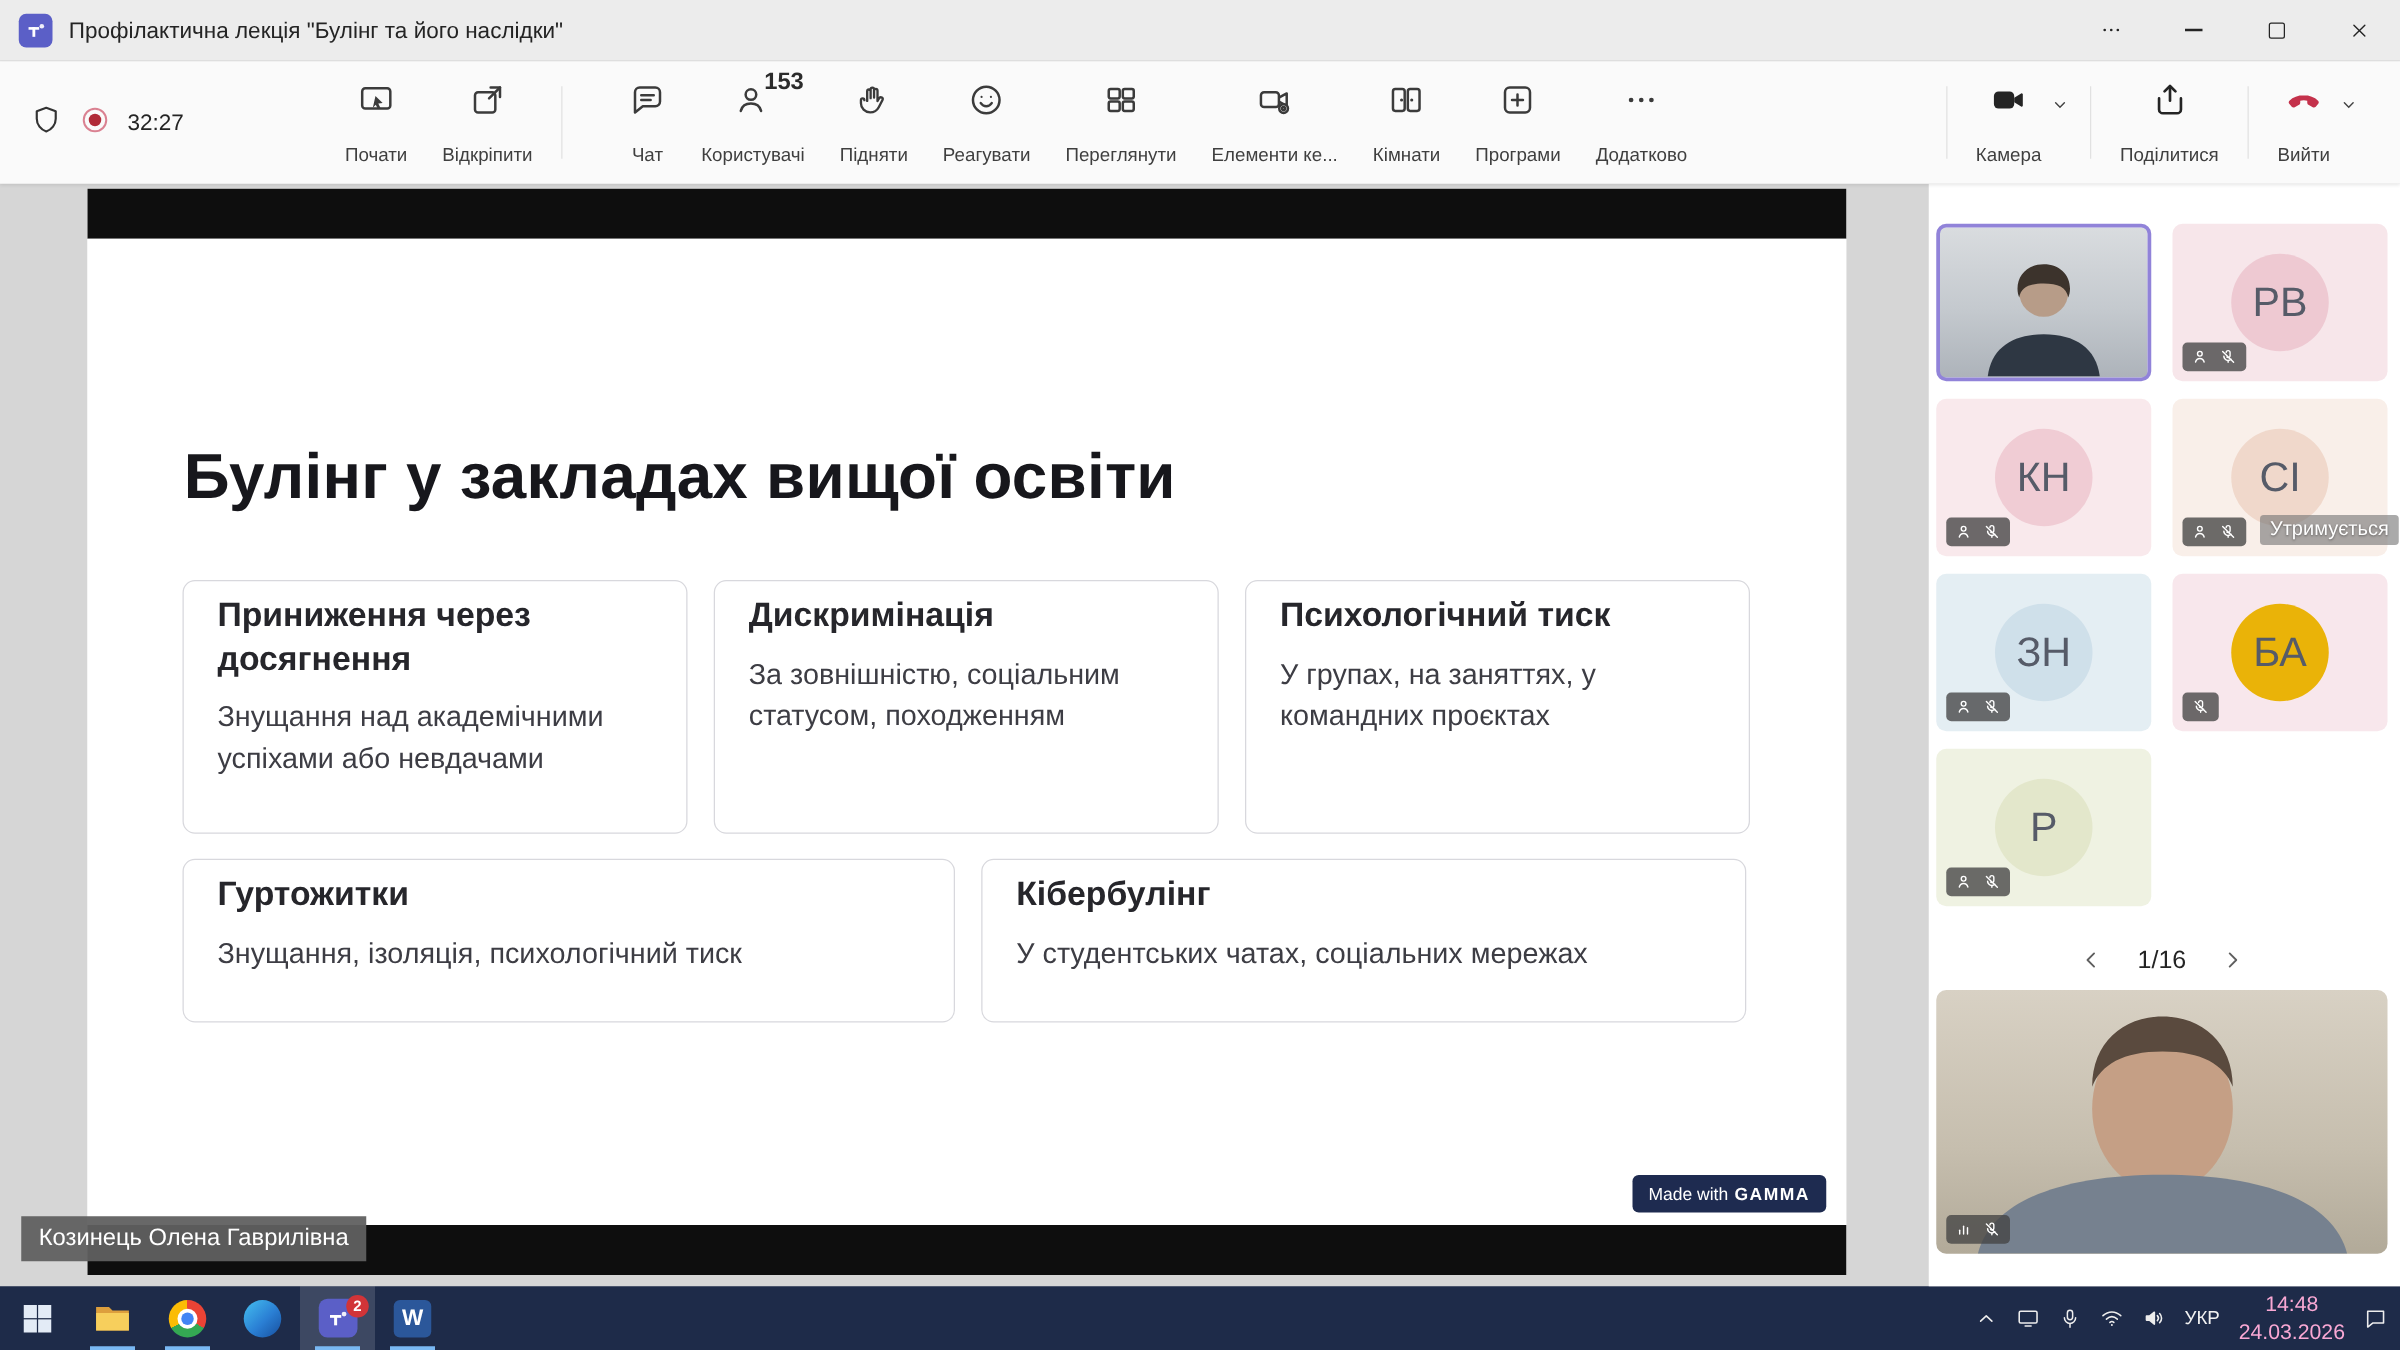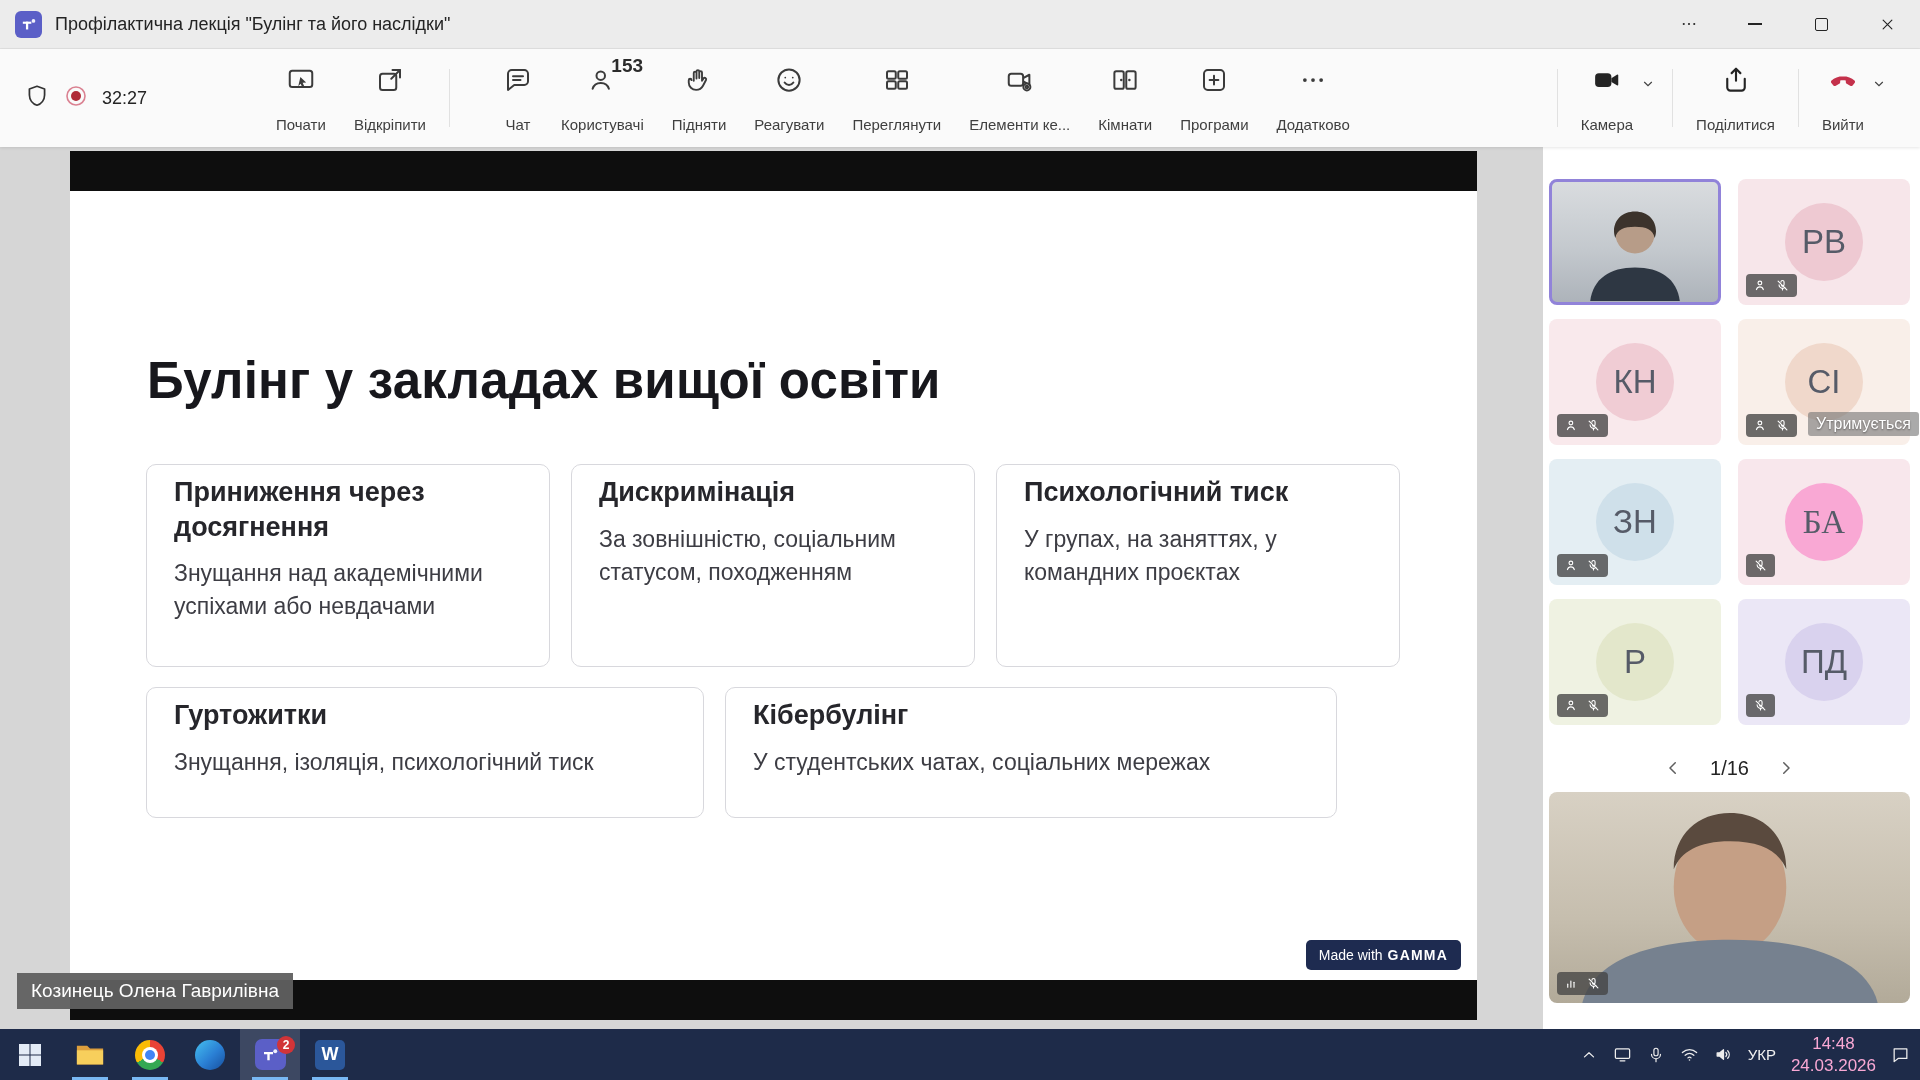--- a/index.html
+++ b/index.html
@@ -38,21 +38,21 @@
   .slide{position:absolute;left:70px;top:4px;width:1407px;height:869px;background:#fff}
   .slide-bar{position:absolute;left:0;width:100%;height:40px;background:#0e0e0e}
   .slide-bar.top{top:0}.slide-bar.bottom{bottom:0}
   .slide-inner{position:absolute;top:40px;bottom:40px;left:0;right:0;background:#fff}
   .slide-title{position:absolute;top:160px;left:77px;font-size:51px;font-weight:600;color:#17171c;letter-spacing:.2px}
   .cards-row{position:absolute;left:76px;display:flex;gap:21px}
   .row1{top:273px}
   .row2{top:496px}
   .card{background:#fff;border:1.5px solid #d8d8dd;border-radius:10px;padding:10px 27px}
   .c-sm{width:404px;height:203px}
-  .c-w1{width:558px;height:131px}
+  .c-w1{width:618px;height:131px}
   .c-w2{width:612px;height:131px}
   .card-title{font-size:27px;font-weight:700;color:#26262b;line-height:1.28;margin-bottom:13px}
   .card-body{font-size:23px;color:#3d3d44;line-height:1.45}
   .gamma{position:absolute;right:16px;bottom:10px;height:30px;background:#1e2b50;color:#fff;border-radius:5px;display:flex;align-items:center;padding:0 13px;font-size:14px;gap:5px}
   .gamma .brand{font-weight:700;letter-spacing:1.2px}
   .presenter-label{position:absolute;left:17px;top:826px;background:rgba(96,96,96,.95);color:#fff;font-size:19px;padding:7px 14px;white-space:nowrap}
 
   
   .sidebar{flex:1;background:#fff;position:relative;padding:32px 28px 0 6px}
   .tiles{display:grid;grid-template-columns:172px 172px;gap:14px 17px}
@@ -453,21 +453,21 @@
                   <path d="M9.5 6.5a2.5 2.5 0 0 1 5 0v4a2.5 2.5 0 0 1-4.2 1.8"></path>
                   <path d="M6.5 11a5.5 5.5 0 0 0 9.3 4"></path>
                   <path d="M12 16.5V19"></path>
                   <path d="M5 5l14 14"></path>
                 </svg>
               </span>
           </div>
         </div>
 
         <div class="tile" style="background-color: rgb(248, 231, 236);">
-          <div class="init-circle" style="background-color: #f9a8d4; font-family: Liberation Serif, serif;">
+          <div class="init-circle" style="background-color: #eab308;">
             <span class="init">БА</span>
           </div>
           <div class="pill">
             <span class="picon">
                 <svg width="15" height="15" viewBox="0 0 24 24" fill="none" stroke="#fff" stroke-width="1.8" stroke-linecap="round">
                   <path d="M9.5 6.5a2.5 2.5 0 0 1 5 0v4a2.5 2.5 0 0 1-4.2 1.8"></path>
                   <path d="M6.5 11a5.5 5.5 0 0 0 9.3 4"></path>
                   <path d="M12 16.5V19"></path>
                   <path d="M5 5l14 14"></path>
                 </svg>
@@ -490,35 +490,20 @@
                 <svg width="15" height="15" viewBox="0 0 24 24" fill="none" stroke="#fff" stroke-width="1.8" stroke-linecap="round">
                   <path d="M9.5 6.5a2.5 2.5 0 0 1 5 0v4a2.5 2.5 0 0 1-4.2 1.8"></path>
                   <path d="M6.5 11a5.5 5.5 0 0 0 9.3 4"></path>
                   <path d="M12 16.5V19"></path>
                   <path d="M5 5l14 14"></path>
                 </svg>
               </span>
           </div>
         </div>
 
-        <div class="tile" style="background-color: rgb(235, 231, 246);">
-          <div class="init-circle" style="background-color: rgb(217, 210, 238);">
-            <span class="init">ПД</span>
-          </div>
-          <div class="pill">
-            <span class="picon">
-                <svg width="15" height="15" viewBox="0 0 24 24" fill="none" stroke="#fff" stroke-width="1.8" stroke-linecap="round">
-                  <path d="M9.5 6.5a2.5 2.5 0 0 1 5 0v4a2.5 2.5 0 0 1-4.2 1.8"></path>
-                  <path d="M6.5 11a5.5 5.5 0 0 0 9.3 4"></path>
-                  <path d="M12 16.5V19"></path>
-                  <path d="M5 5l14 14"></path>
-                </svg>
-              </span>
-          </div>
-        </div>
       </div>
 
       <div class="pager">
         <span class="chev-btn">
           <svg width="18" height="18" viewBox="0 0 24 24" fill="none" stroke="#5f5f5f" stroke-width="2" stroke-linecap="round" stroke-linejoin="round">
               <path d="M15 5l-7 7 7 7"></path>
             </svg>
         </span>
         <span class="page-num">1/16</span>
         <span class="chev-btn">

